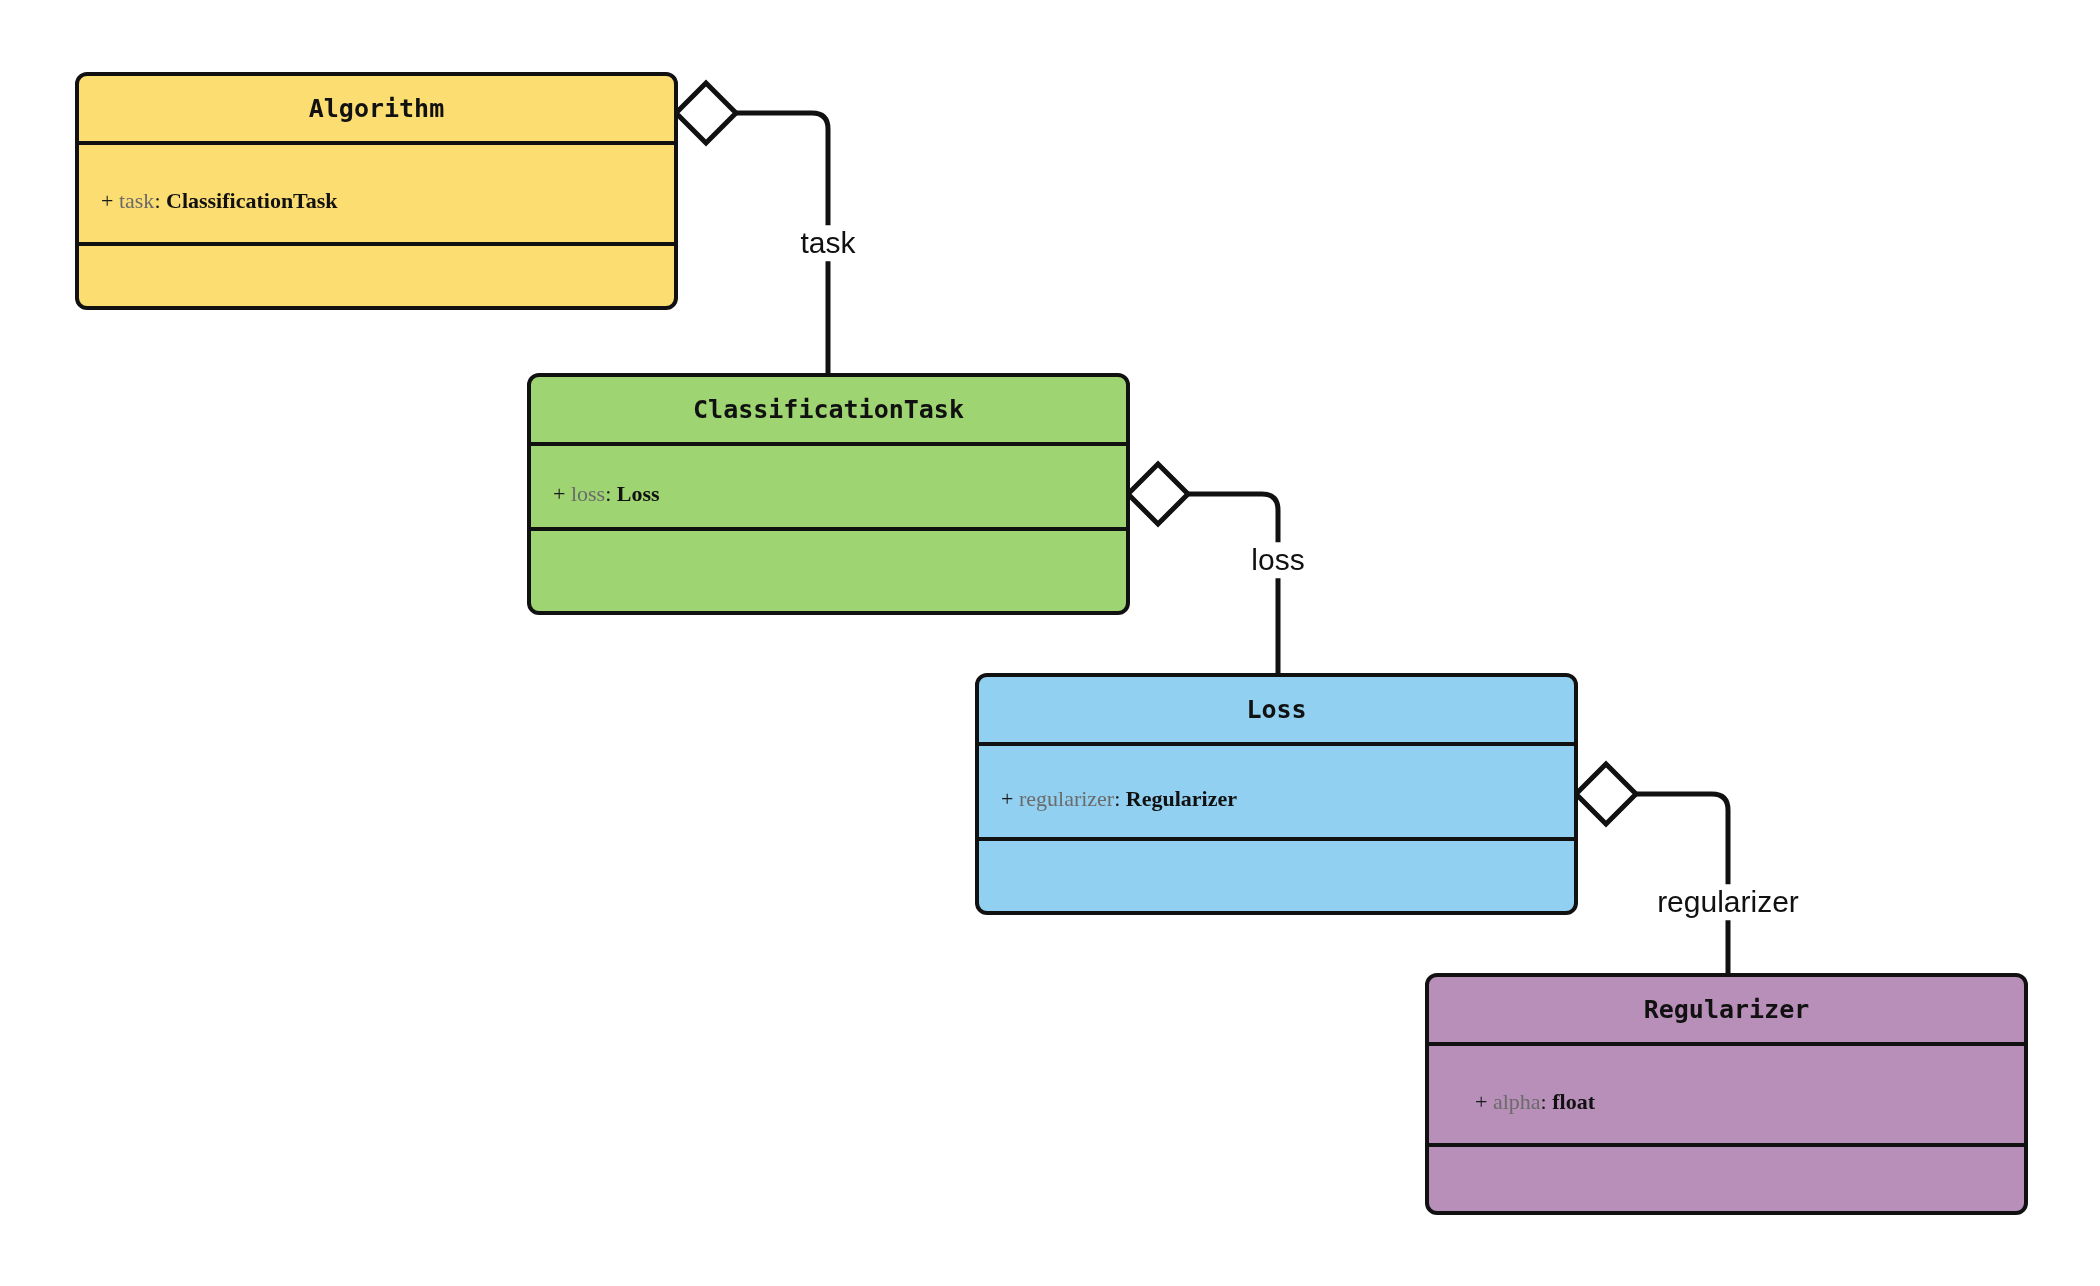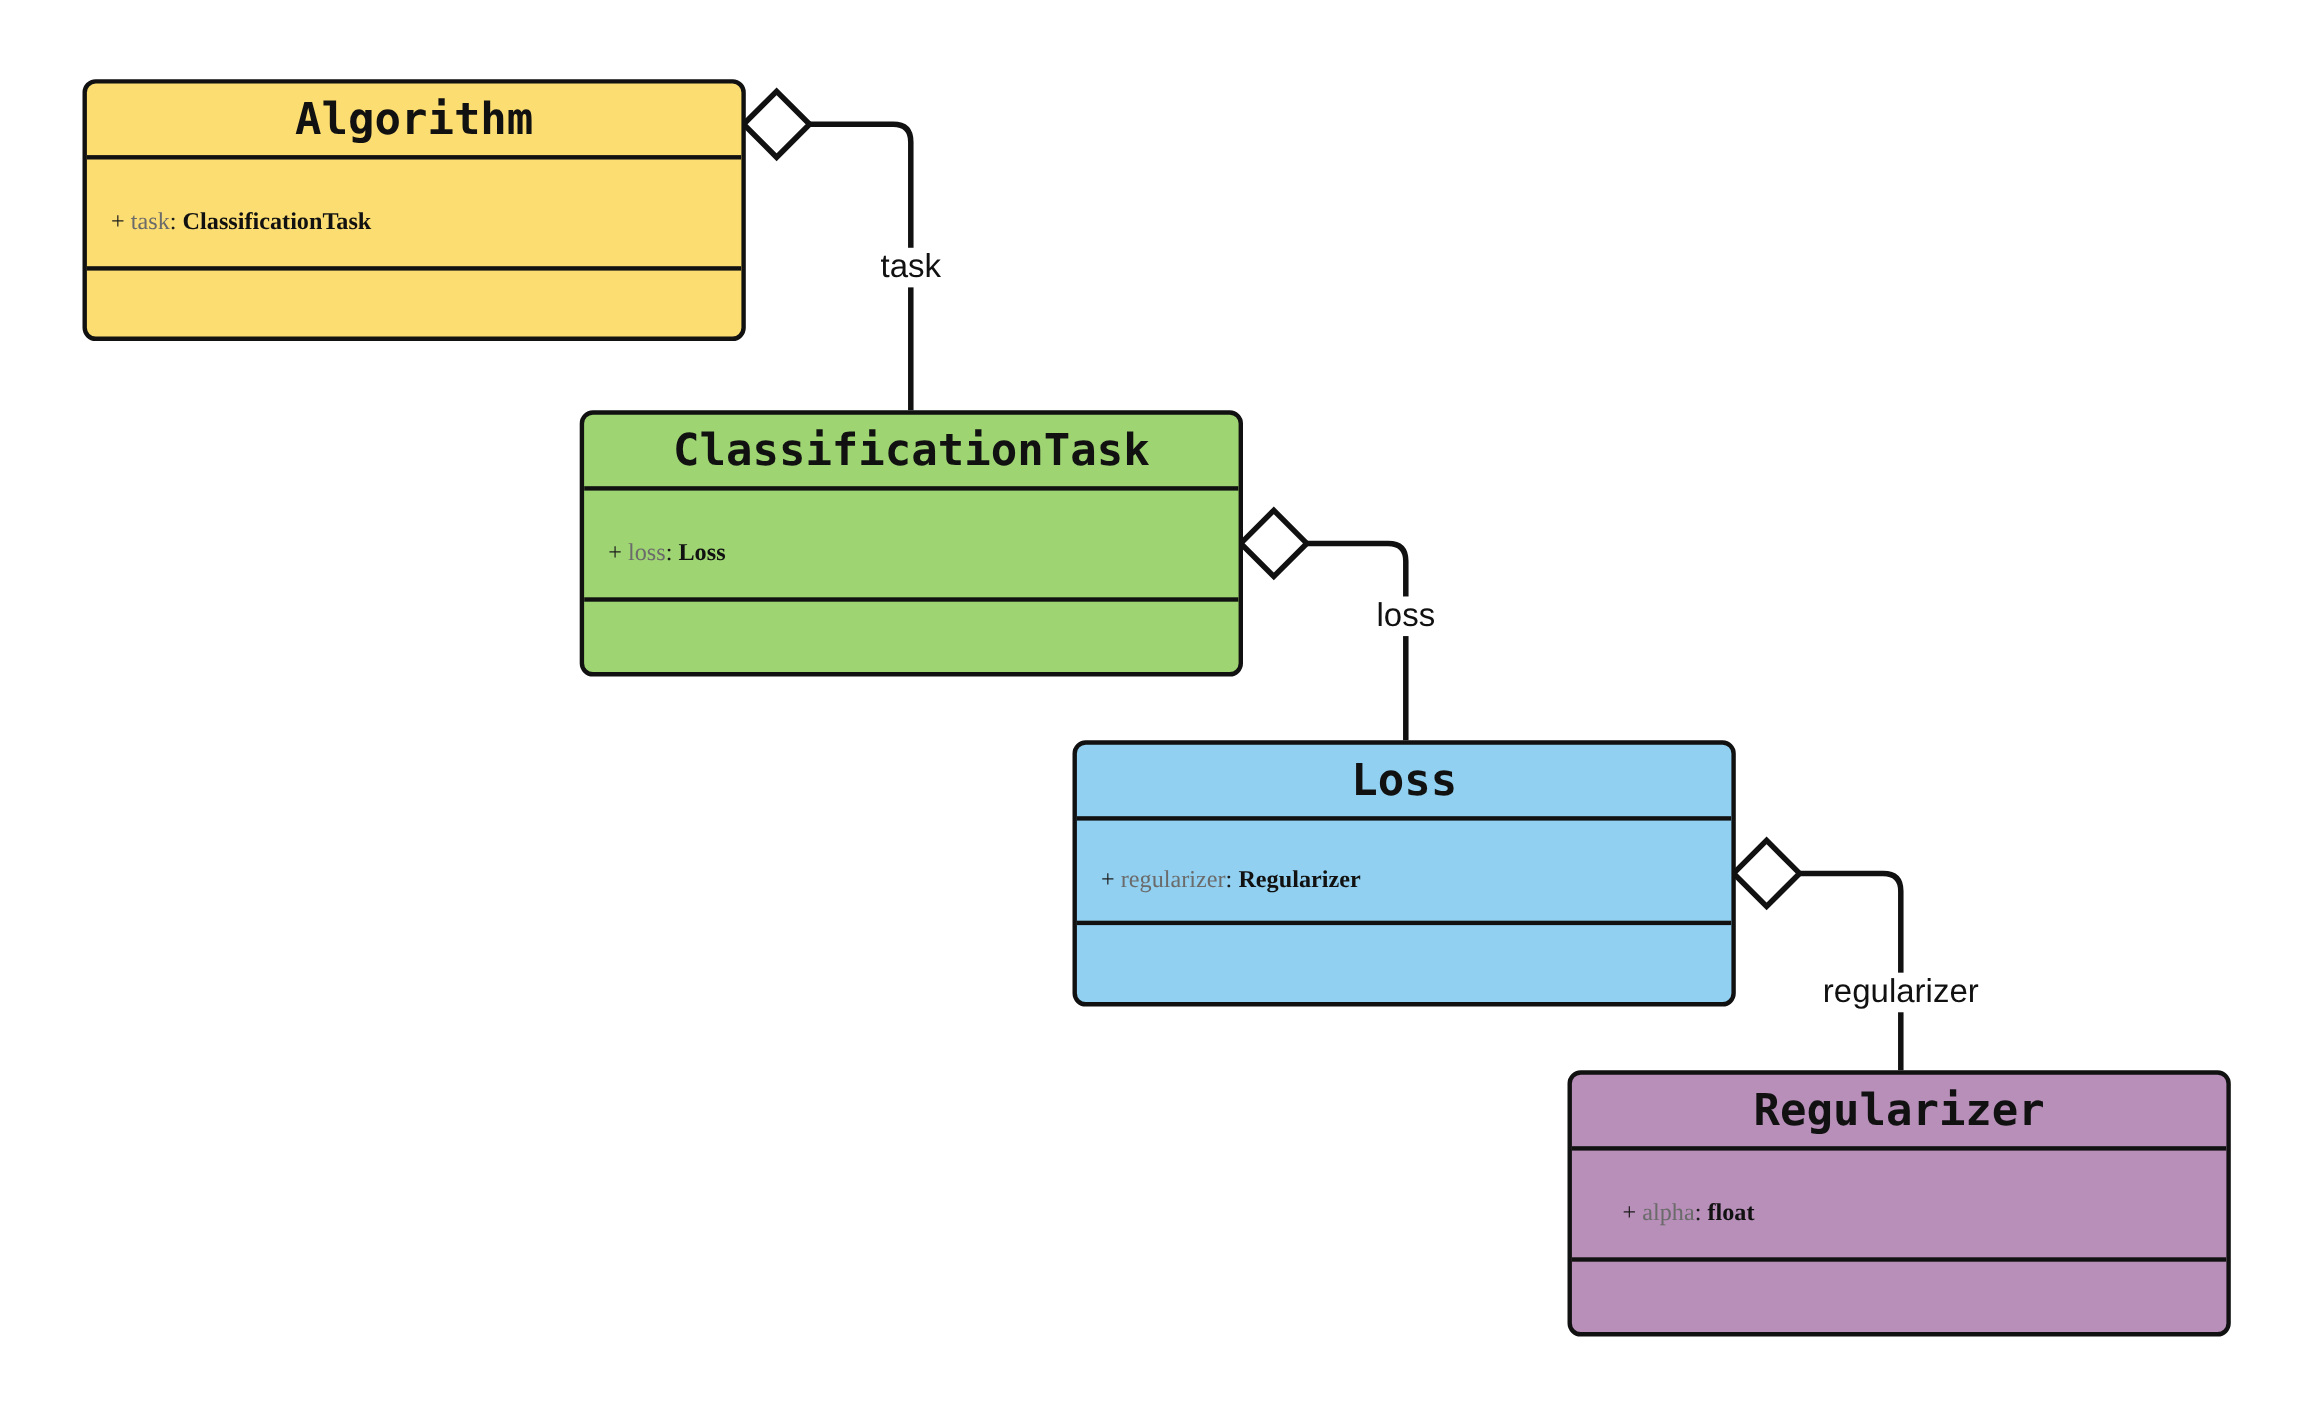--- a/index.html
+++ b/index.html
@@ -42,21 +42,21 @@
     flex-direction: column;
   }
 
   .uml-title {
     box-sizing: border-box;
     display: flex;
     align-items: center;
     justify-content: center;
     font-family: "DejaVu Sans Mono", "Liberation Mono", monospace;
     font-weight: bold;
-    font-size: 40px;
+    font-size: 25px;
     letter-spacing: 0px;
     color: #111111;
     border-bottom: 4px solid #111111;
     padding: 0 10px;
     white-space: nowrap;
   }
 
   .uml-attrs {
     box-sizing: border-box;
     display: flex;
@@ -120,21 +120,21 @@
   <div id="class-layer">
       <div class="uml-class" style="left: 75px; top: 72px; width: 603px; height: 238px; background: rgb(252, 221, 114);">
         <div class="uml-title" style="height: 69px;">Algorithm</div>
         <div class="uml-attrs" style="height: 101px;">
           <div class="attr-line"><span class="attr-vis">+</span> <span class="attr-name">task</span><span class="attr-colon">:</span> <span class="attr-type">ClassificationTask</span></div>
         </div>
         <div class="uml-methods"></div>
       </div>
       <div class="uml-class" style="left: 527px; top: 373px; width: 603px; height: 242px; background: rgb(158, 212, 114);">
         <div class="uml-title" style="height: 69px;">ClassificationTask</div>
-        <div class="uml-attrs" style="height: 101px;">
+        <div class="uml-attrs" style="height: 85px;">
           <div class="attr-line"><span class="attr-vis">+</span> <span class="attr-name">loss</span><span class="attr-colon">:</span> <span class="attr-type">Loss</span></div>
         </div>
         <div class="uml-methods"></div>
       </div>
       <div class="uml-class" style="left: 975px; top: 673px; width: 603px; height: 242px; background: rgb(145, 208, 240);">
         <div class="uml-title" style="height: 69px;">Loss</div>
         <div class="uml-attrs" style="height: 95px;">
           <div class="attr-line"><span class="attr-vis">+</span> <span class="attr-name">regularizer</span><span class="attr-colon">:</span> <span class="attr-type">Regularizer</span></div>
         </div>
         <div class="uml-methods"></div>

